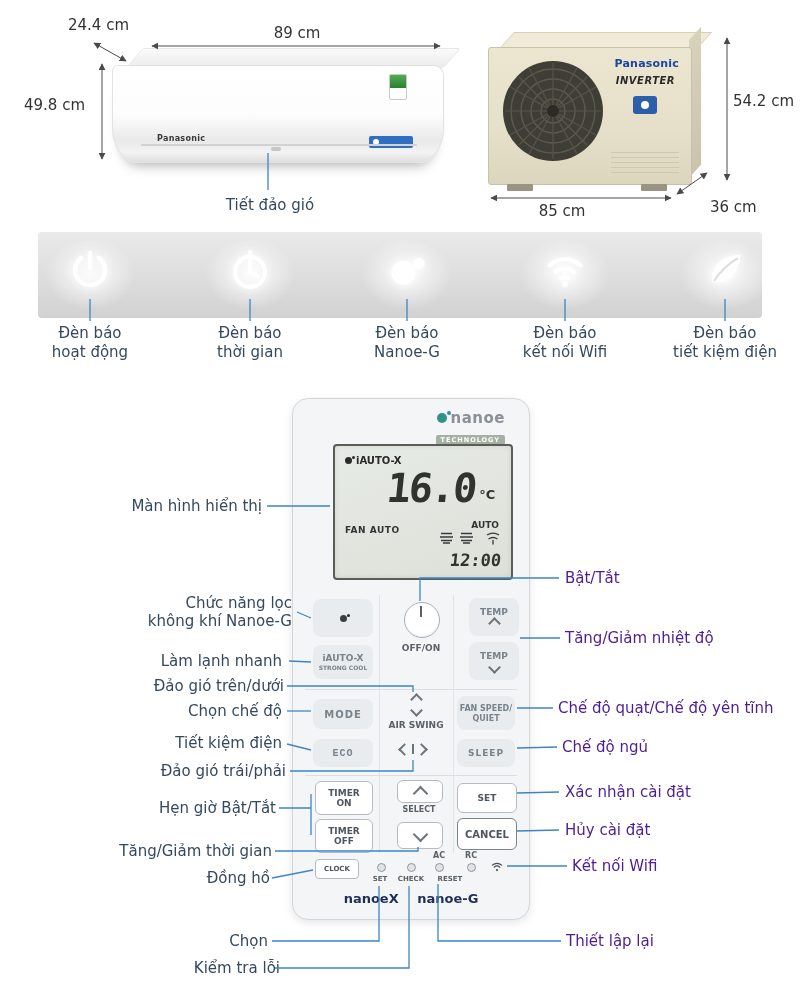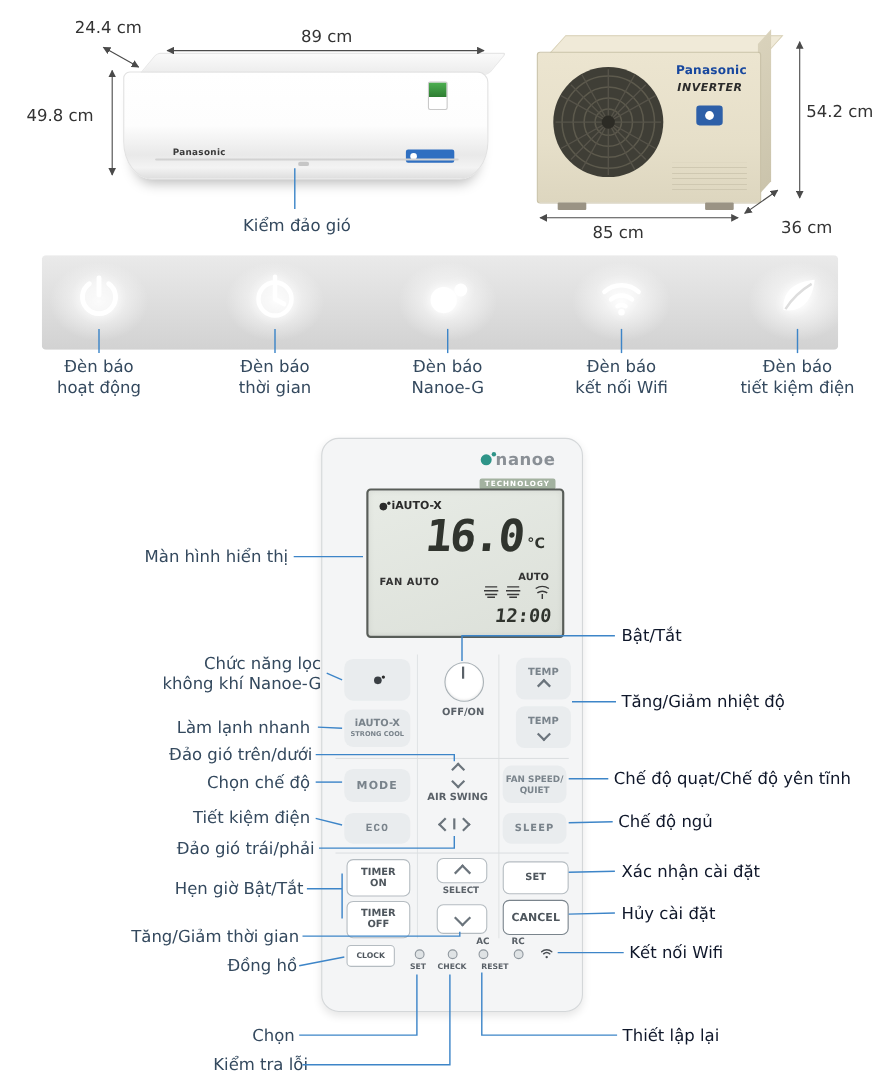--- a/index.html
+++ b/index.html
@@ -1,20 +1,20 @@
 <!DOCTYPE html>
 <html><head>
 <meta charset="utf-8">
 <style>
   html,body{margin:0;padding:0;background:#fff;}
   #canvas{position:relative;width:800px;height:986px;background:#fff;overflow:hidden;
           font-family:"DejaVu Sans","Liberation Sans",sans-serif;color:#34495e;}
   .dim{position:absolute;font-size:15px;color:#333;white-space:nowrap;}
   .co-l{position:absolute;font-size:15px;color:#34495e;text-align:right;white-space:pre-line;line-height:1.2;}
-  .co-r{position:absolute;font-size:15px;color:#0f172a;text-align:left;white-space:nowrap;line-height:1.2;}
+  .co-r{position:absolute;font-size:15px;color:#4c1d95;text-align:left;white-space:nowrap;line-height:1.2;}
   #lines{position:absolute;left:0;top:0;z-index:5;pointer-events:none;}
   
   .indoor{position:absolute;left:112px;top:48px;width:332px;height:122px;}
   .iu-top{position:absolute;left:14px;top:0;width:316px;height:18px;
           background:linear-gradient(#fafafa,#ececec);border:1px solid #e6e6e6;
           transform:skewX(-40deg);transform-origin:0 100%;border-radius:3px;}
   .iu-front{position:absolute;left:0;top:17px;width:330px;height:96px;border:1px solid #e2e2e2;
           background:linear-gradient(180deg,#ffffff 0%,#fdfdfd 50%,#e9e9e9 78%,#f3f3f3 90%,#dfdfdf 100%);
           border-radius:6px 10px 26px 26px / 6px 10px 34px 34px;
           box-shadow:0 12px 12px -9px rgba(0,0,0,.28);}
@@ -109,21 +109,21 @@
       <div class="iu-logo">Panasonic</div>
       <div class="iu-energy"></div>
       <div class="iu-sticker"></div>
       <div class="iu-flapline"></div>
       <div class="iu-mark"></div>
     </div>
   </div>
   <div class="dim" style="left:68px;top:16px;">24.4 cm</div>
   <div class="dim" style="left:262px;top:24px;width:70px;text-align:center;">89 cm</div>
   <div class="dim" style="left:24px;top:96px;">49.8 cm</div>
-  <div class="flap-label">Kiểm đảo gió</div>
+  <div class="flap-label">Tiết đảo gió</div>
 
   <div class="outdoor">
     <div class="ou-top"></div>
     <div class="ou-side"></div>
     <div class="ou-front">
       <svg style="position:absolute;left:12px;top:11px;" width="104" height="104" viewBox="0 0 104 104">
         <circle cx="52" cy="52" r="50" fill="#3f3e36"></circle>
         <circle cx="52" cy="52" r="42" fill="none" stroke="#5d5a4d" stroke-width="1.4"></circle>
         <circle cx="52" cy="52" r="32" fill="none" stroke="#5d5a4d" stroke-width="1.4"></circle>
         <circle cx="52" cy="52" r="22" fill="none" stroke="#5d5a4d" stroke-width="1.4"></circle>
@@ -304,20 +304,24 @@
     <div class="mini-dot" style="left:174px;top:464px;"></div>
     <svg style="position:absolute;left:197px;top:461px;" width="14" height="13" viewBox="0 0 24 24">
       <path d="M3.5 9.5 a12.5 12.5 0 0 1 17 0" stroke="#4a4f54" stroke-width="2.4" fill="none" stroke-linecap="round"></path>
       <path d="M6.8 13.2 a7.8 7.8 0 0 1 10.4 0" stroke="#4a4f54" stroke-width="2.4" fill="none" stroke-linecap="round"></path>
       <circle cx="12" cy="18.6" r="2" fill="#4a4f54"></circle>
     </svg>
     <div class="small-lab" style="left:75px;top:476px;width:24px;font-size:7px;">SET</div>
     <div class="small-lab" style="left:103px;top:476px;width:30px;font-size:7px;">CHECK</div>
     <div class="small-lab" style="left:139px;top:476px;width:36px;font-size:7px;">RESET</div>
 
+    <div class="r-footer">
+      <span>nanoeX</span>
+      <span>nanoe-G</span>
+    </div>
   </div>
 
   <div class="co-l" style="right:538px;top:497px;">Màn hình hiển thị</div>
   <div class="co-l" style="right:508px;top:594px;">Chức năng lọc
 không khí Nanoe-G</div>
   <div class="co-l" style="right:518px;top:652px;">Làm lạnh nhanh</div>
   <div class="co-l" style="right:516px;top:677px;">Đảo gió trên/dưới</div>
   <div class="co-l" style="right:518px;top:702px;">Chọn chế độ</div>
   <div class="co-l" style="right:518px;top:734px;">Tiết kiệm điện</div>
   <div class="co-l" style="right:514px;top:762px;">Đảo gió trái/phải</div>

